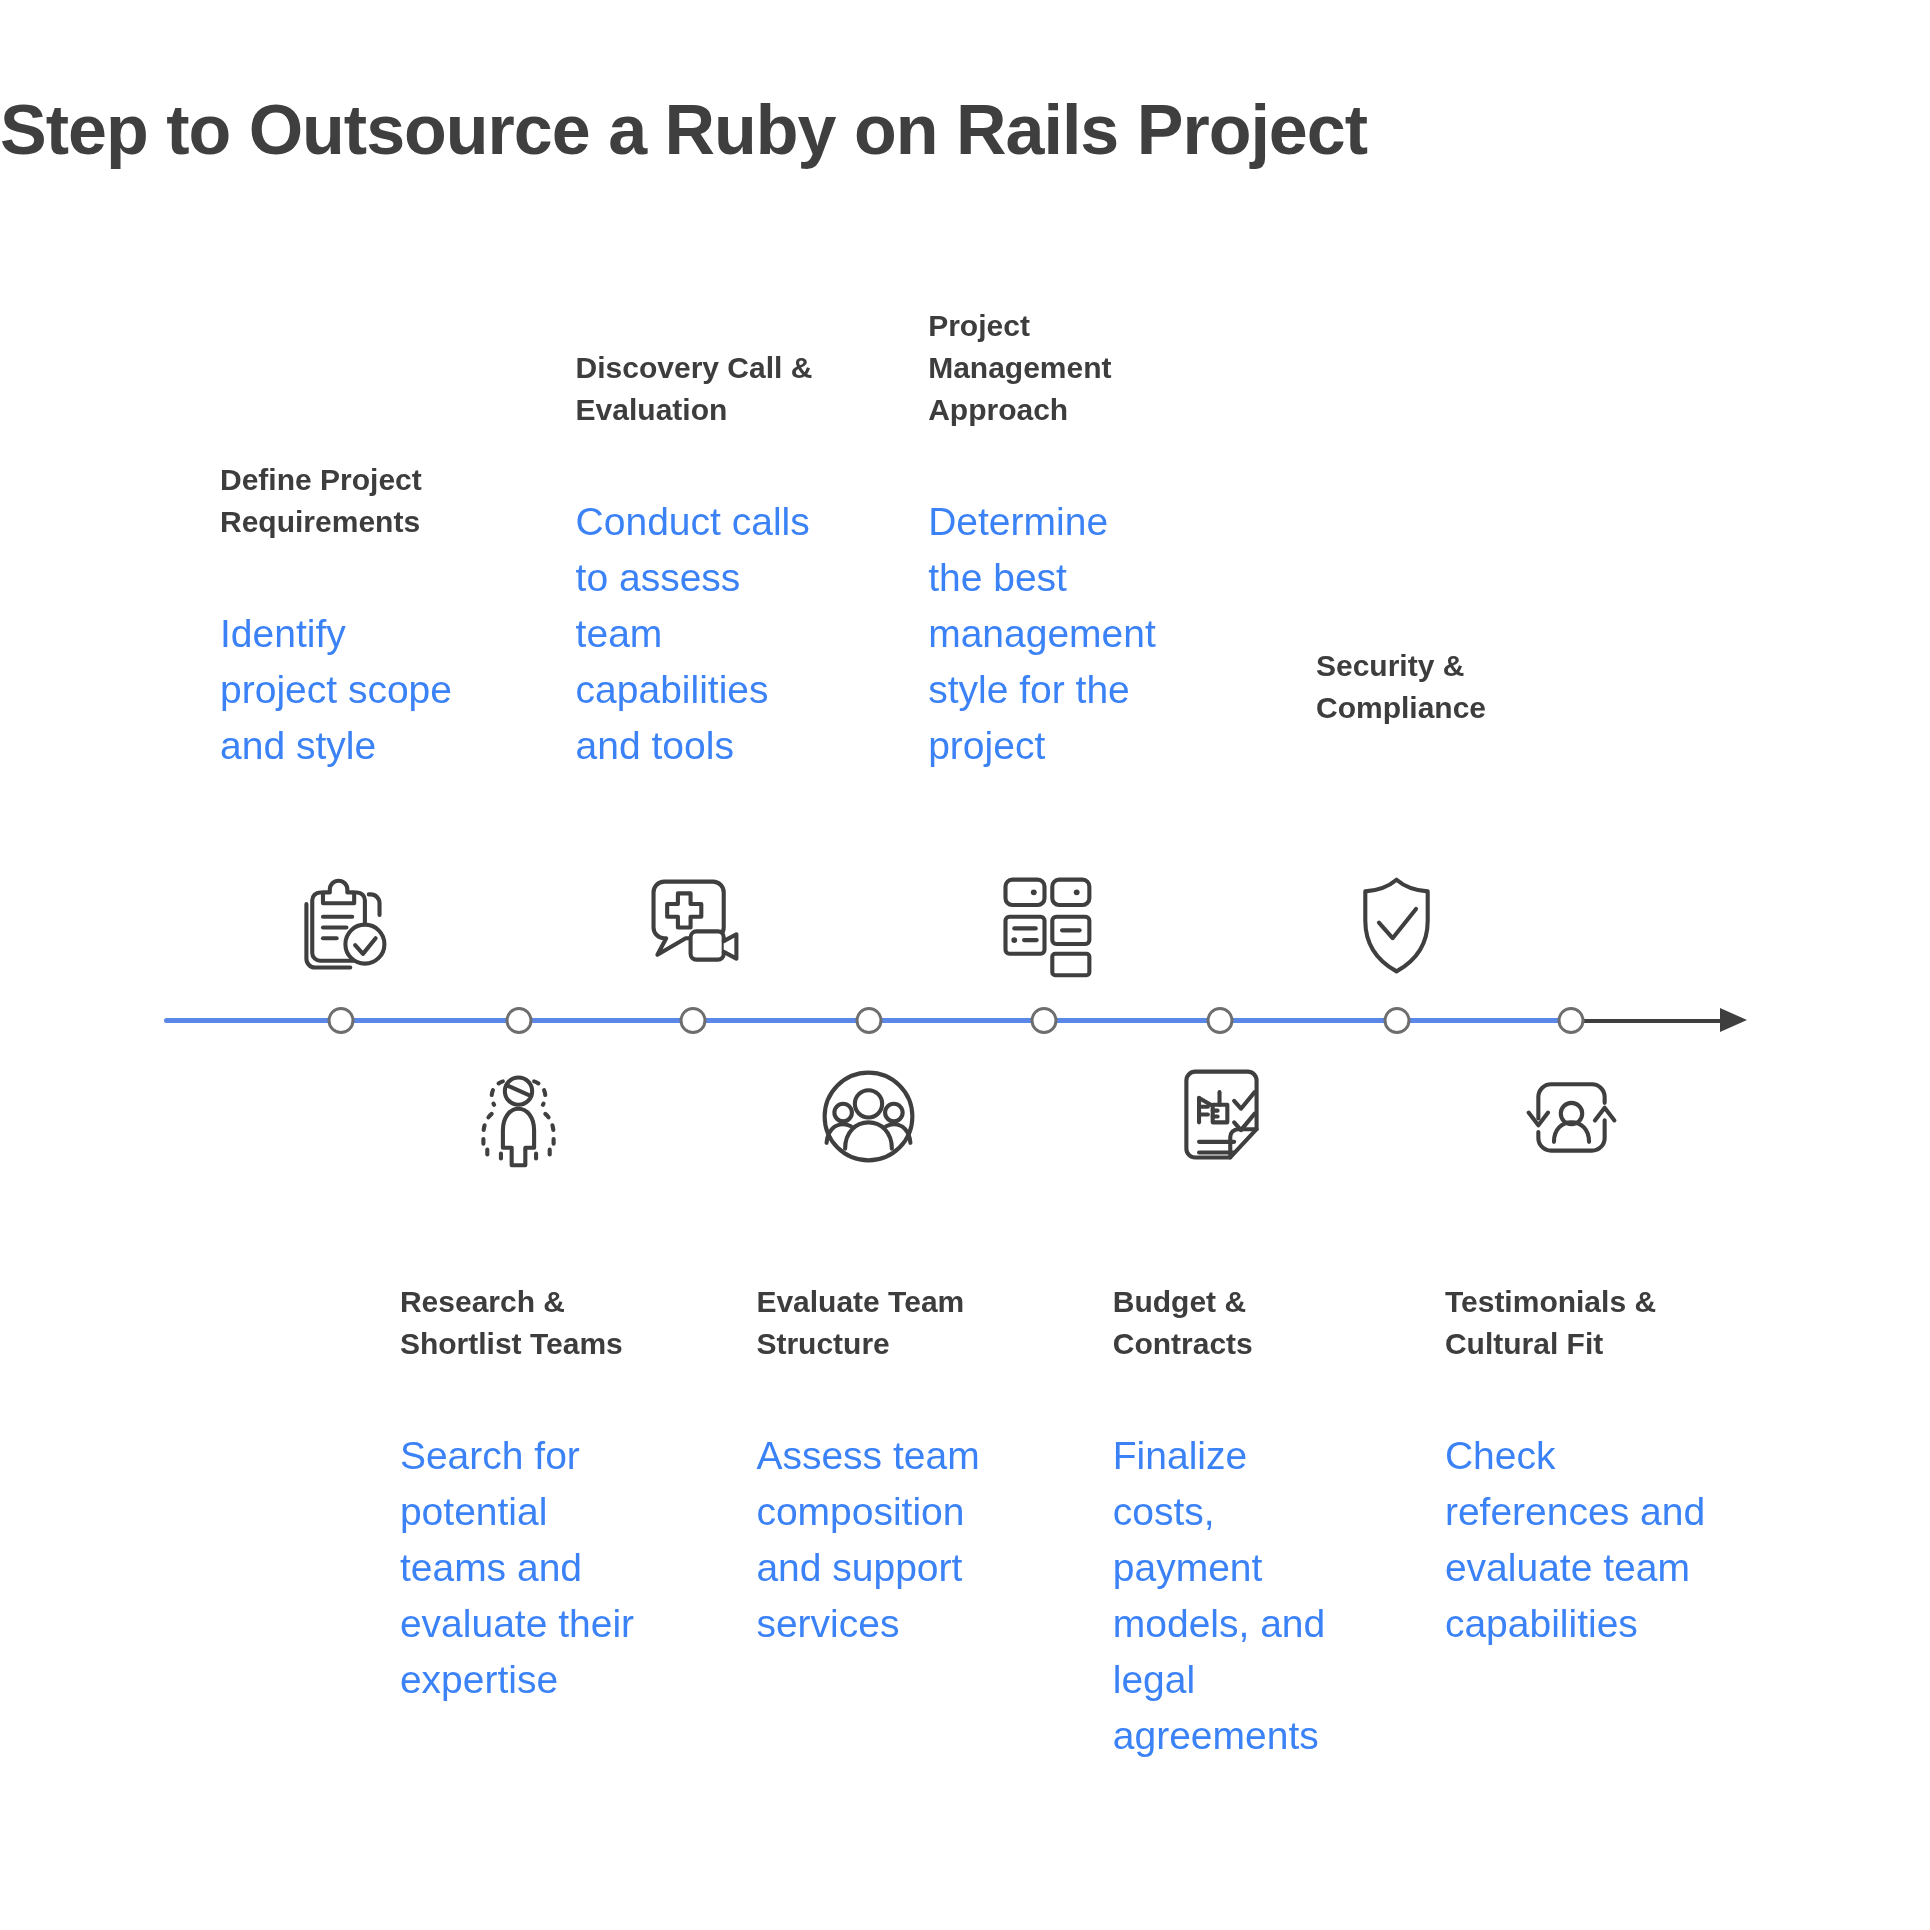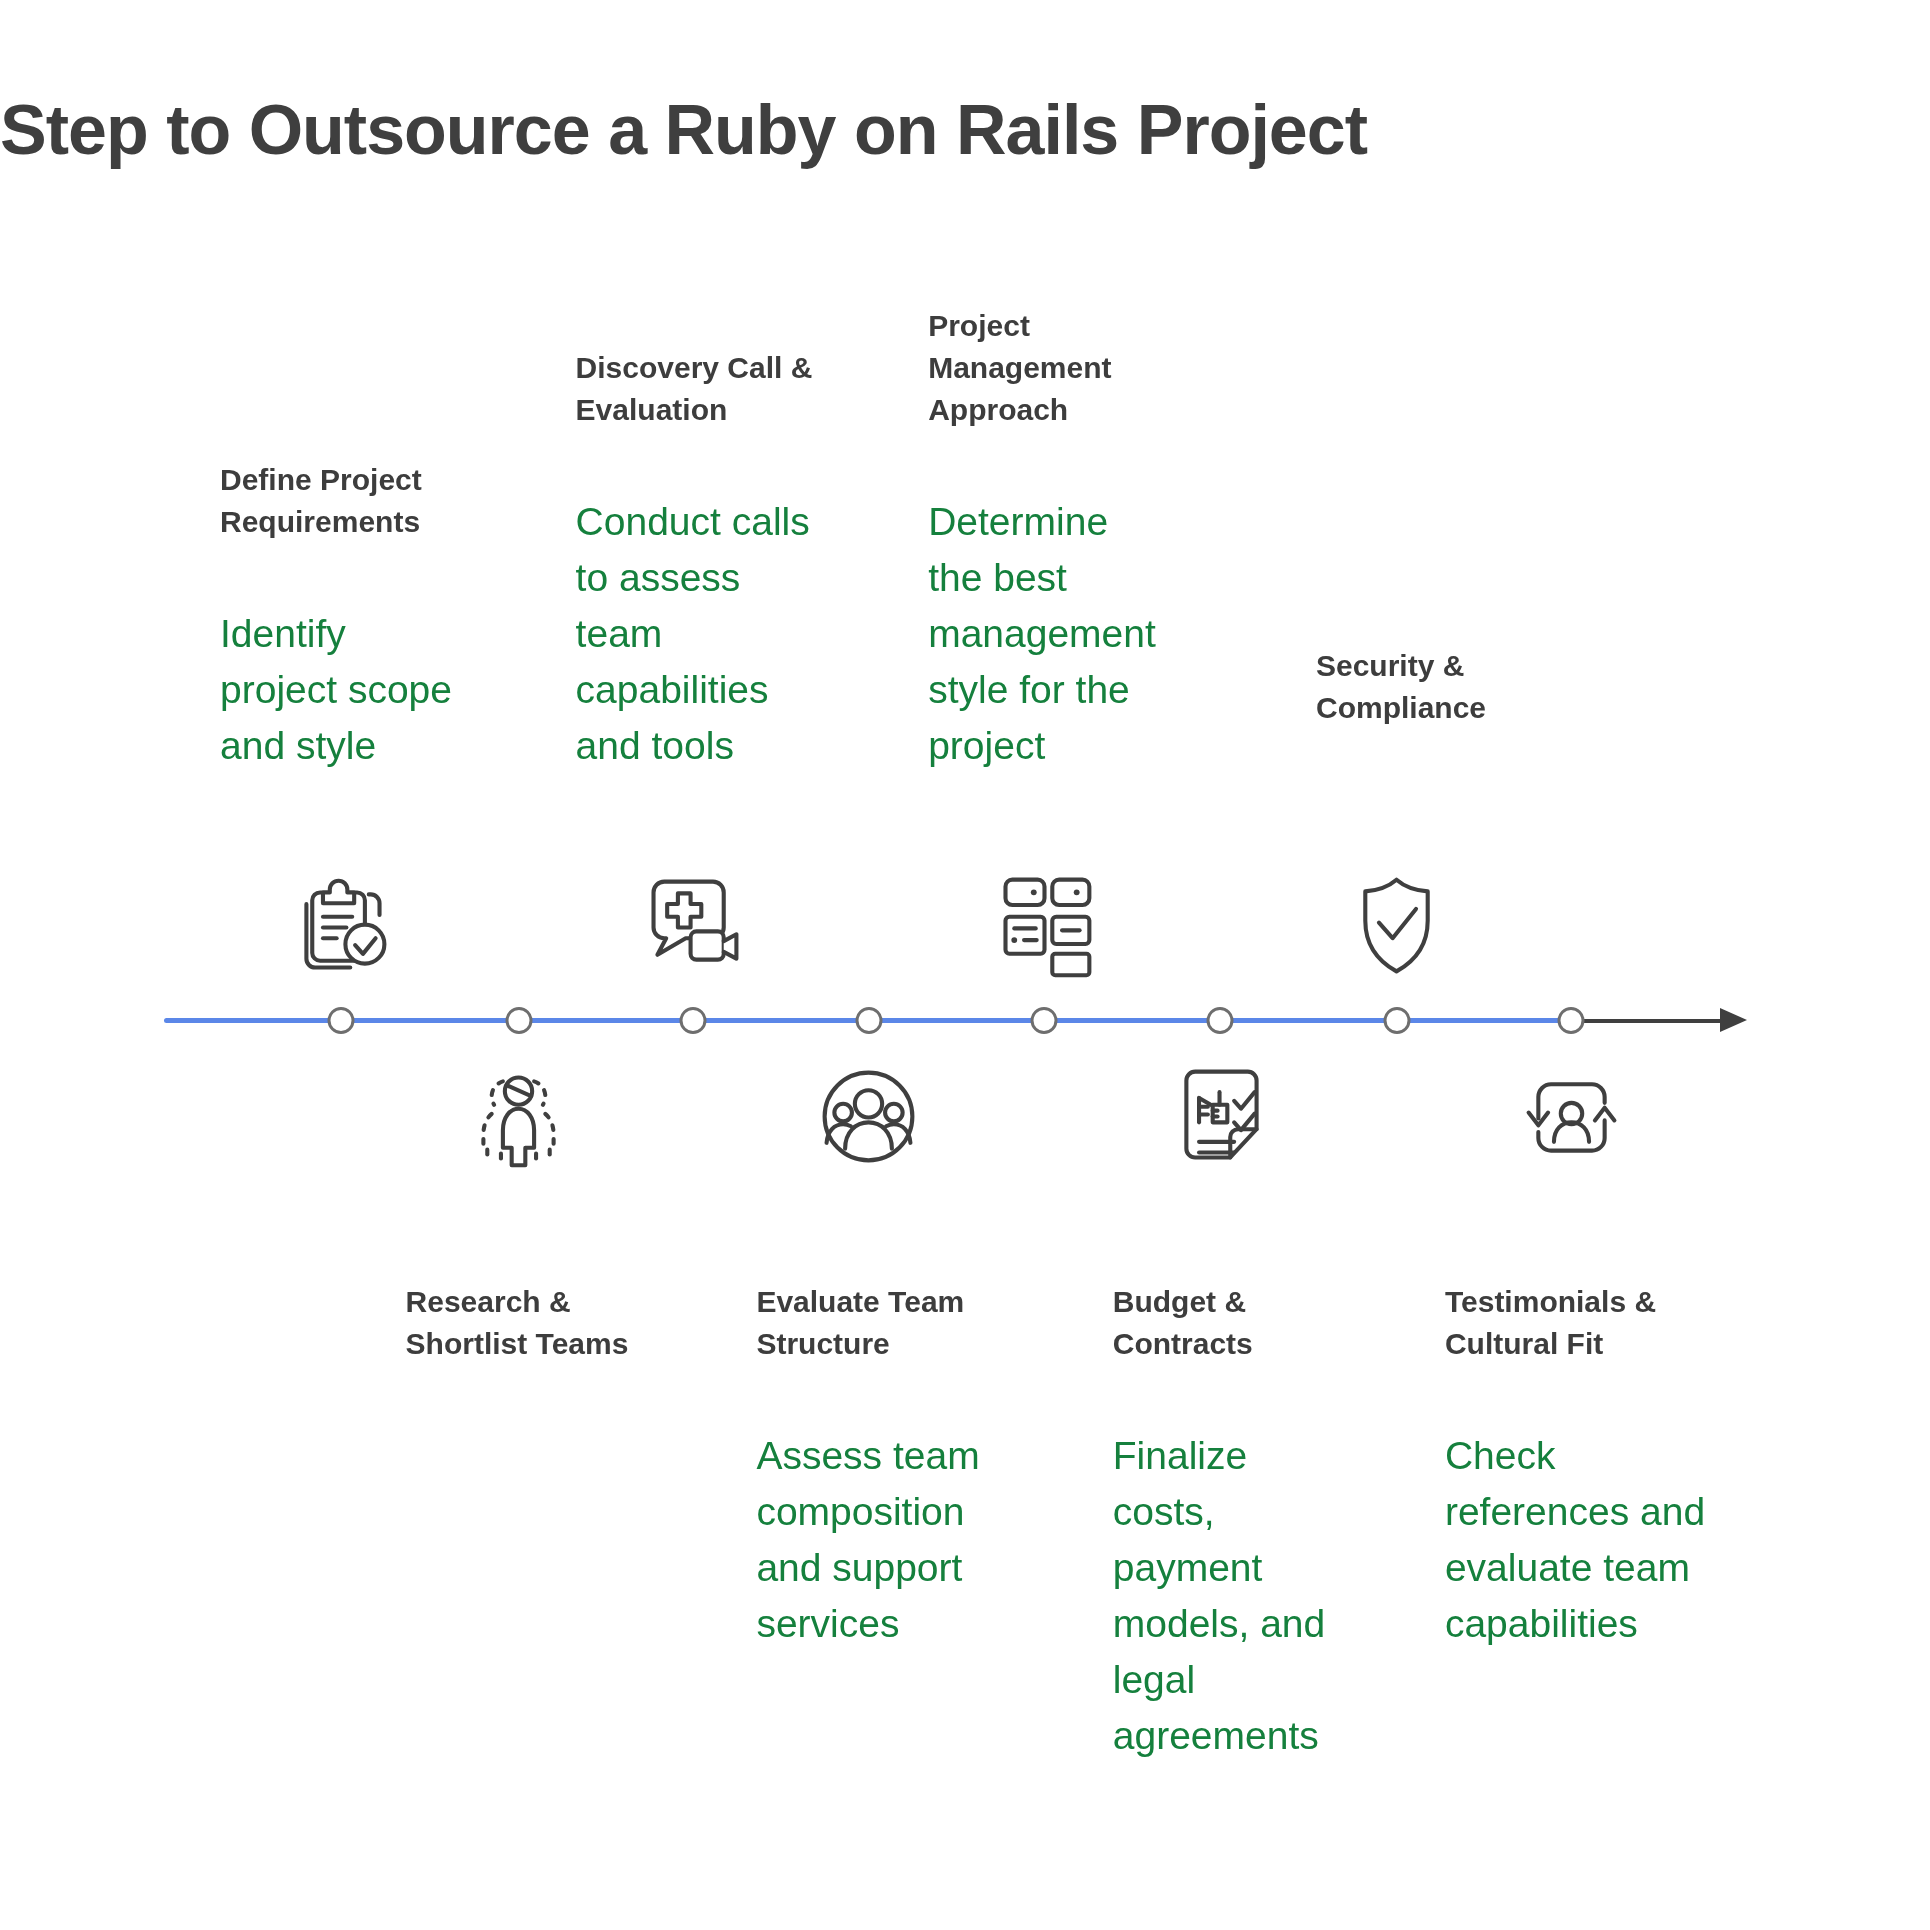--- a/index.html
+++ b/index.html
@@ -4,21 +4,21 @@
 <style>
   html,body{margin:0;padding:0;background:#fff;}
   .canvas{position:relative;width:1931px;height:1931px;background:#ffffff;
           font-family:"Liberation Sans",sans-serif;overflow:hidden;}
 
   .title{position:absolute;top:90px;left:0;width:100%;text-align:left;
          font-size:70px;font-weight:700;color:#3f3f3f;letter-spacing:-1px;white-space:nowrap;}
 
   .col{position:absolute;transform:translateX(-50%);white-space:pre-line;}
   .col .h{font-size:30px;font-weight:700;color:#3d3d3d;line-height:42px;margin-bottom:45px;}
-  .col .b{font-size:39px;color:#15803d;line-height:56px;}
+  .col .b{font-size:39px;color:#3b82f6;line-height:56px;}
   .col.top{bottom:1139px;}
   .col.bottom{top:1263px;}
 
   .tl-line{position:absolute;top:1018px;left:164px;width:1407px;height:4.9px;
            background:#5b87e8;border-radius:2.9px;z-index:1;}
   .tl-dark{position:absolute;top:1019px;left:1571px;width:154px;height:3.9px;background:#3f3f3f;z-index:1;}
   .tl-head{position:absolute;left:1720px;top:1008px;width:0;height:0;
            border-left:27px solid #3f3f3f;border-top:12.7px solid transparent;
            border-bottom:12.7px solid transparent;z-index:1;}
   .node{position:absolute;top:1007px;width:27px;height:27px;border-radius:50%;
@@ -78,20 +78,25 @@
 project</div>
   </div>
   <div class="col top" style="left:1401px">
     <div class="h">Security &amp;
 Compliance</div>
   </div>
 
   <div class="col bottom" style="left:517px">
     <div class="h">Research &amp;
 Shortlist Teams</div>
+    <div class="b">Search for
+potential
+teams and
+evaluate their
+expertise</div>
   </div>
   <div class="col bottom" style="left:868px">
     <div class="h">Evaluate Team
 Structure</div>
     <div class="b">Assess team
 composition
 and support
 services</div>
   </div>
   <div class="col bottom" style="left:1219px">

